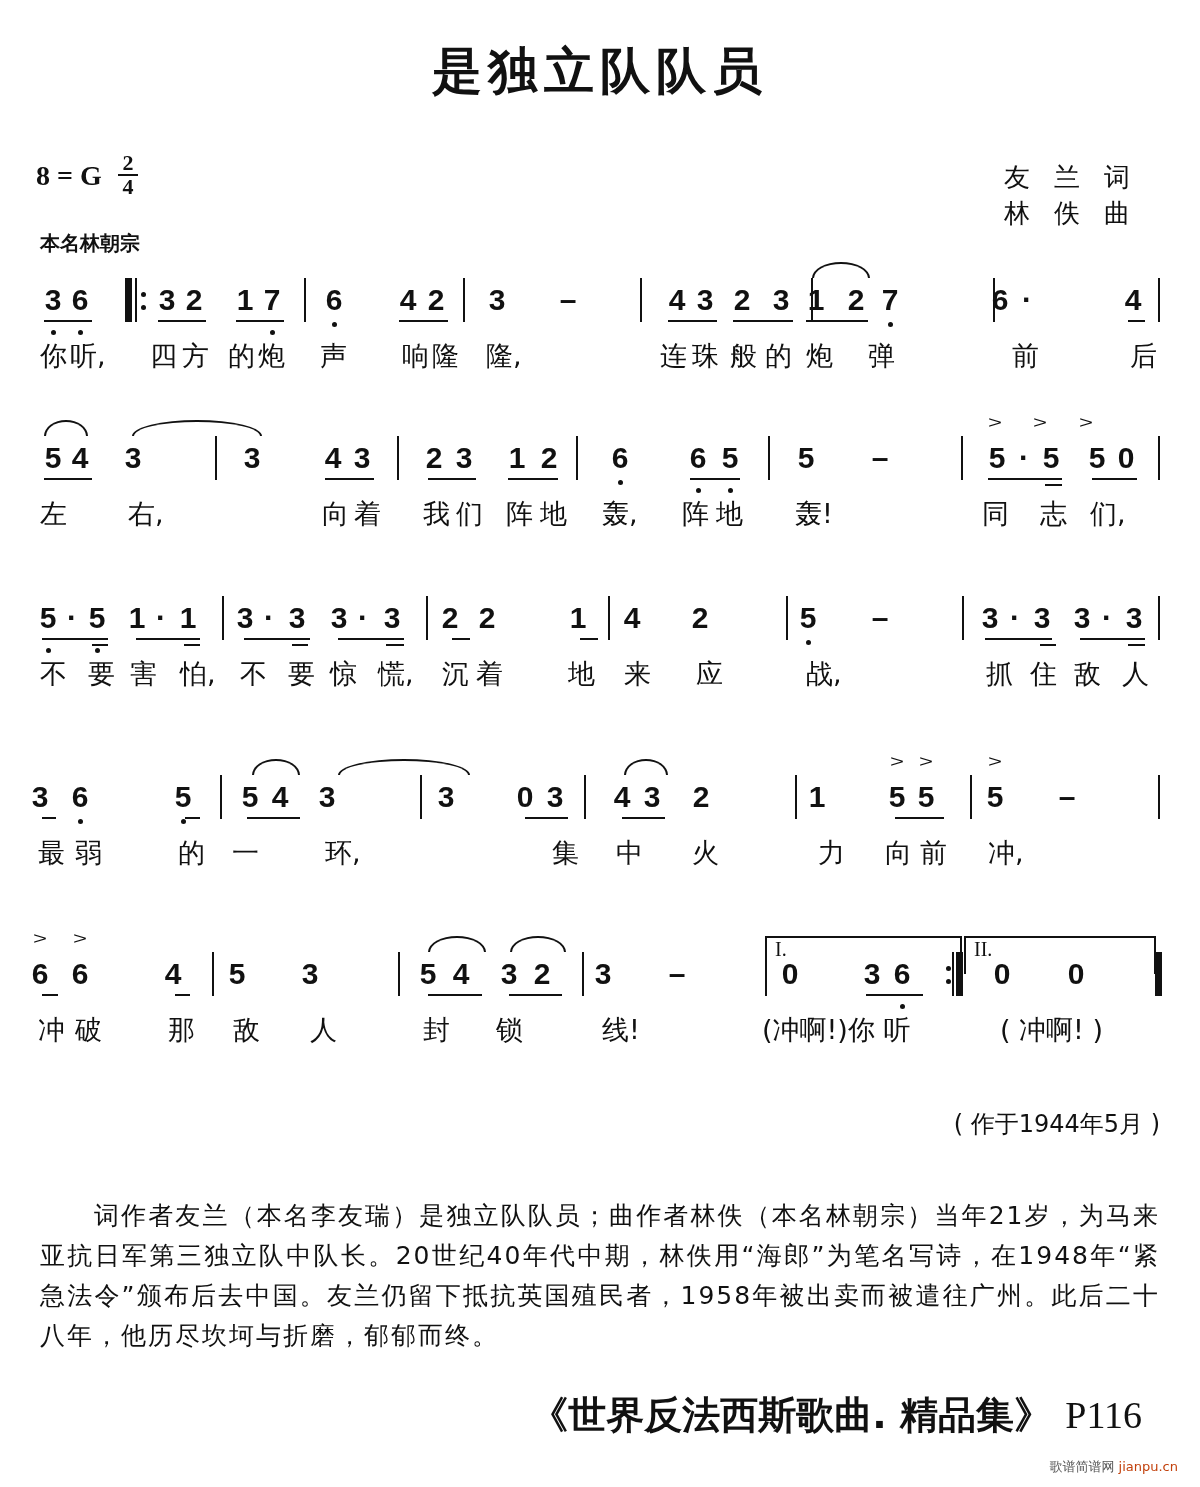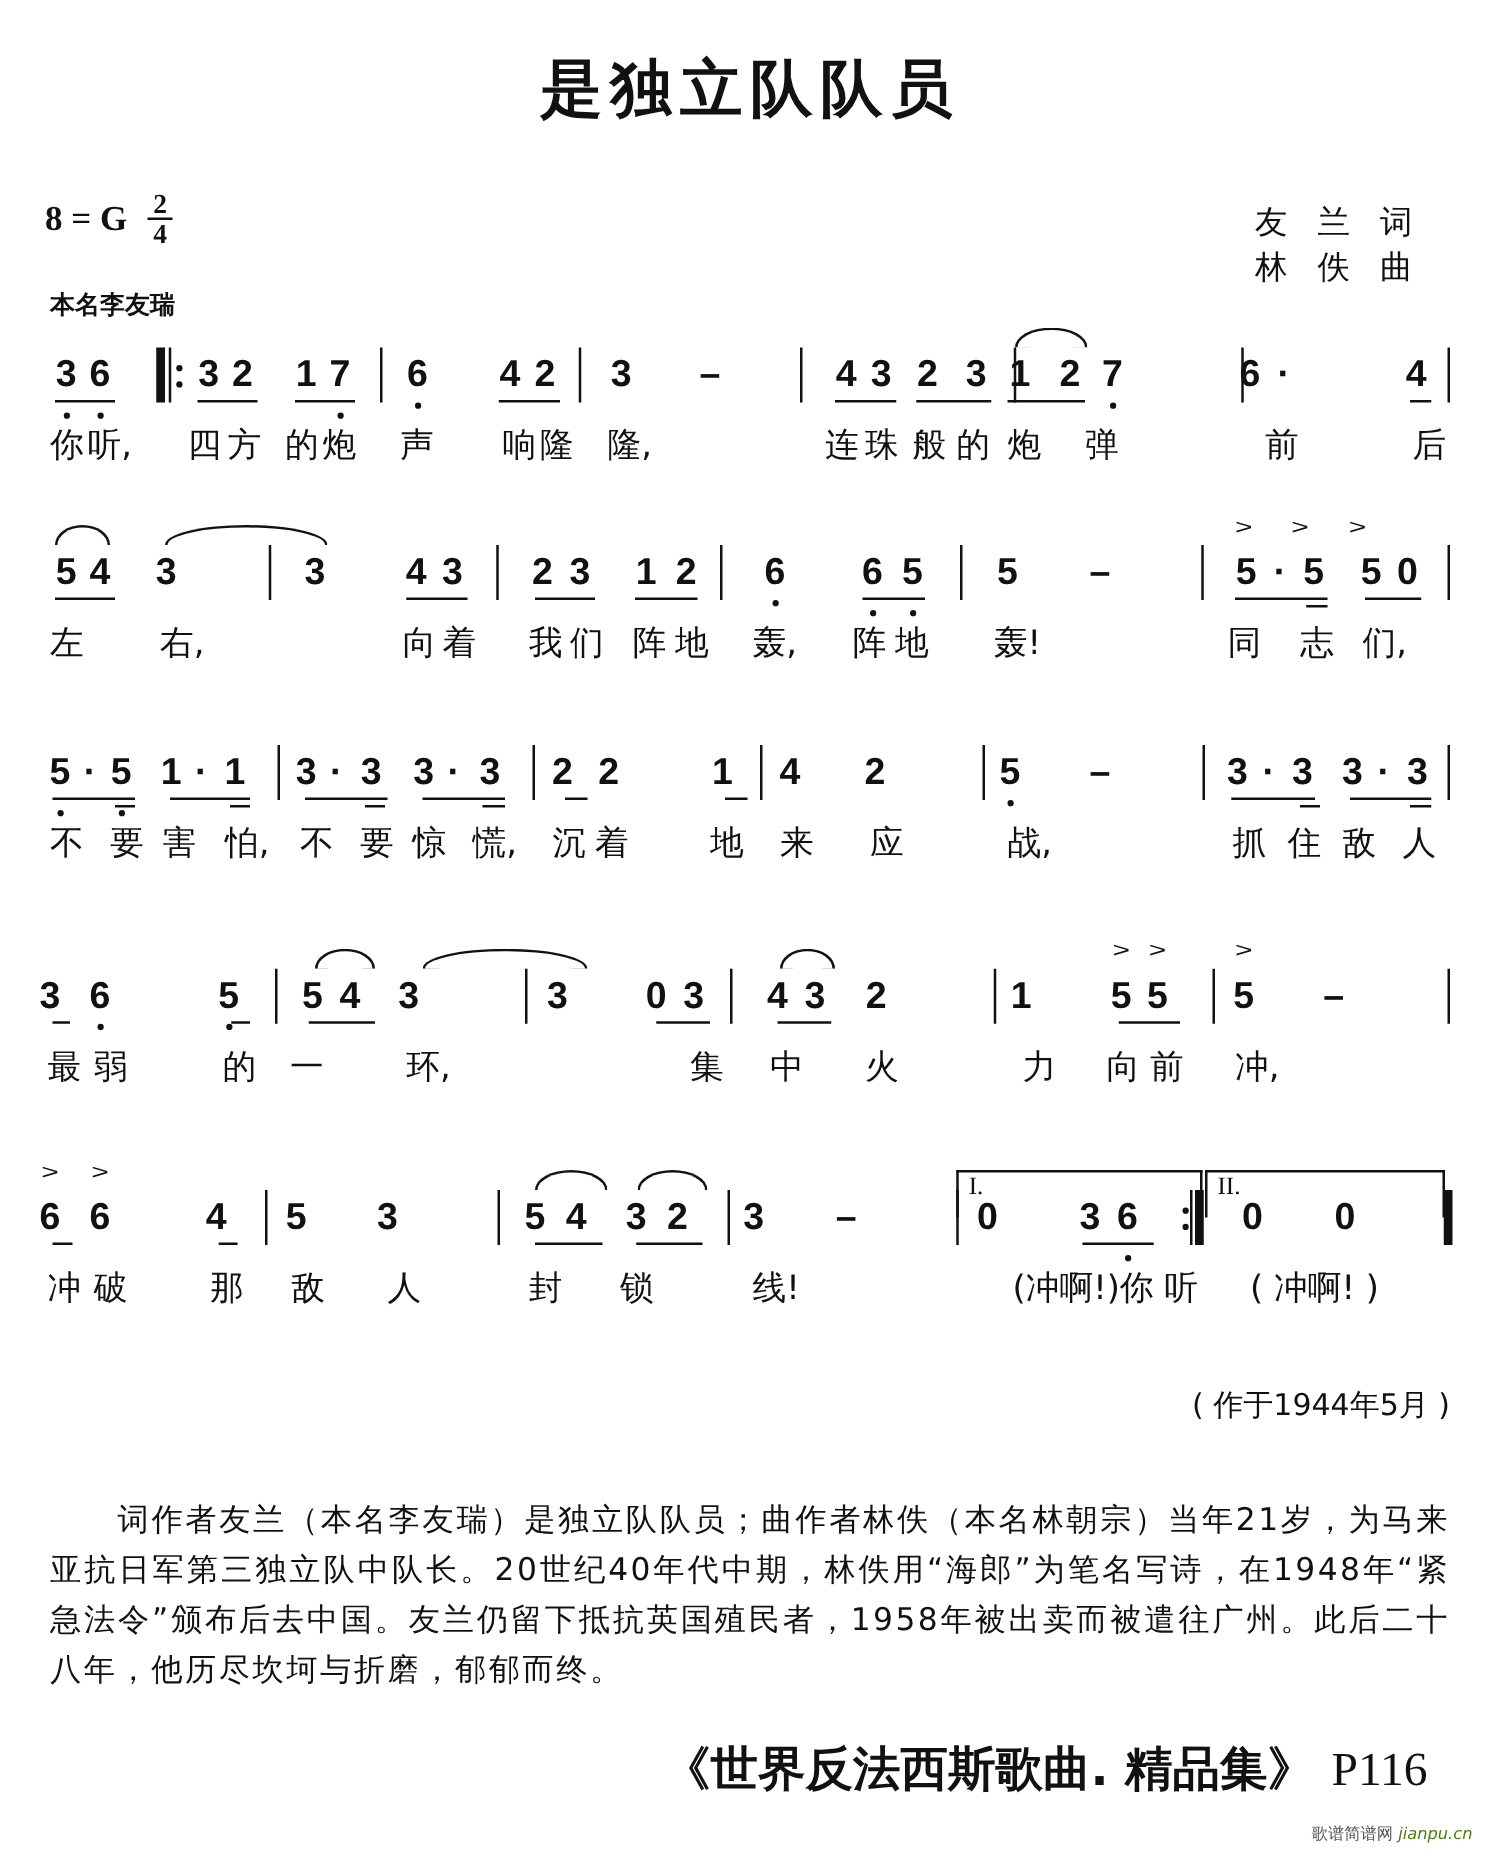--- a/index.html
+++ b/index.html
@@ -22,34 +22,34 @@
   .slur{position:absolute;border:2px solid #111;border-bottom:none;border-radius:50% 50% 0 0 / 100% 100% 0 0;height:14px;}
   .acc{position:absolute;font-family:"Liberation Sans",sans-serif;font-size:24px;font-weight:normal;transform:scaleY(0.7);}
   .ly{position:absolute;font-size:27px;font-family:"DejaVu Sans",sans-serif;width:30px;text-align:center;}
   .volta{position:absolute;border-top:2px solid #111;border-left:2px solid #111;border-right:2px solid #111;height:36px;}
   .voltalabel{position:absolute;font-family:"Liberation Serif",serif;font-size:20px;}
   .date{right:40px;top:1108px;font-size:24px;}
   .para{left:40px;top:1196px;width:1120px;font-size:25px;line-height:40px;text-indent:54px;letter-spacing:2px;text-align:justify;}
   .source{right:58px;top:1390px;font-size:38px;font-weight:bold;}
   .source .page{font-family:"Liberation Serif",serif;font-weight:normal;font-size:38px;}
   .wm{right:22px;top:1458px;font-size:13px;color:#555;}
-  .wm .dom{color:#4d7c0f;font-style:italic;}
+  .wm .dom{color:#c2410c;}
 </style>
 </head>
 <body>
 
 <div class="abs title">是独立队队员</div>
 
 <div class="abs key">8 = G</div>
 <div class="abs ts">
   <div>2</div>
   <div class="bar"></div>
   <div>4</div>
 </div>
-<div class="abs tempo">本名李友瑞</div>
+<div class="abs tempo">本名林朝宗</div>
 <div class="abs credit" style="top:160px">友兰词</div>
 <div class="abs credit" style="top:196px">林佚曲</div>
 
 <div id="score">
     <div class="n" style="left: 42px; top: 285px;">3</div>
     <div class="dotb" style="left: 51px; top: 330px;"></div>
     <div class="n" style="left: 69px; top: 285px;">6</div>
     <div class="dotb" style="left: 78px; top: 330px;"></div>
     <div class="n" style="left: 156px; top: 285px;">3</div>
     <div class="n" style="left: 183px; top: 285px;">2</div>
@@ -322,21 +322,21 @@
     <div class="volta" style="left: 964px; width: 188px; top: 936px;"></div>
     <div class="voltalabel" style="left: 974px; top: 938px;">II.</div>
     <div class="ly" style="left: 38px; top: 1012px; width: auto;">冲</div>
     <div class="ly" style="left: 75px; top: 1012px; width: auto;">破</div>
     <div class="ly" style="left: 168px; top: 1012px; width: auto;">那</div>
     <div class="ly" style="left: 233px; top: 1012px; width: auto;">敌</div>
     <div class="ly" style="left: 310px; top: 1012px; width: auto;">人</div>
     <div class="ly" style="left: 423px; top: 1012px; width: auto;">封</div>
     <div class="ly" style="left: 496px; top: 1012px; width: auto;">锁</div>
     <div class="ly" style="left: 602px; top: 1012px; width: auto;">线!</div>
-    <div class="ly" style="left: 762px; top: 1012px; width: auto; margin-left: 48px;">(冲啊!)你 听</div>
+    <div class="ly" style="left: 762px; top: 1012px; width: auto;">(冲啊!)你 听</div>
     <div class="ly" style="left: 1000px; top: 1012px; width: auto;">( 冲啊! )</div>
   </div>
 
 <div class="abs date">( 作于1944年5月 )</div>
 <div class="abs para">词作者友兰（本名李友瑞）是独立队队员；曲作者林佚（本名林朝宗）当年21岁，为马来亚抗日军第三独立队中队长。20世纪40年代中期，林佚用“海郎”为笔名写诗，在1948年“紧急法令”颁布后去中国。友兰仍留下抵抗英国殖民者，1958年被出卖而被遣往广州。此后二十八年，他历尽坎坷与折磨，郁郁而终。</div>
 <div class="abs source">
   <span>《世界反法西斯歌曲. 精品集》</span>
   <span class="page">P116</span>
 </div>
 <div class="abs wm">

